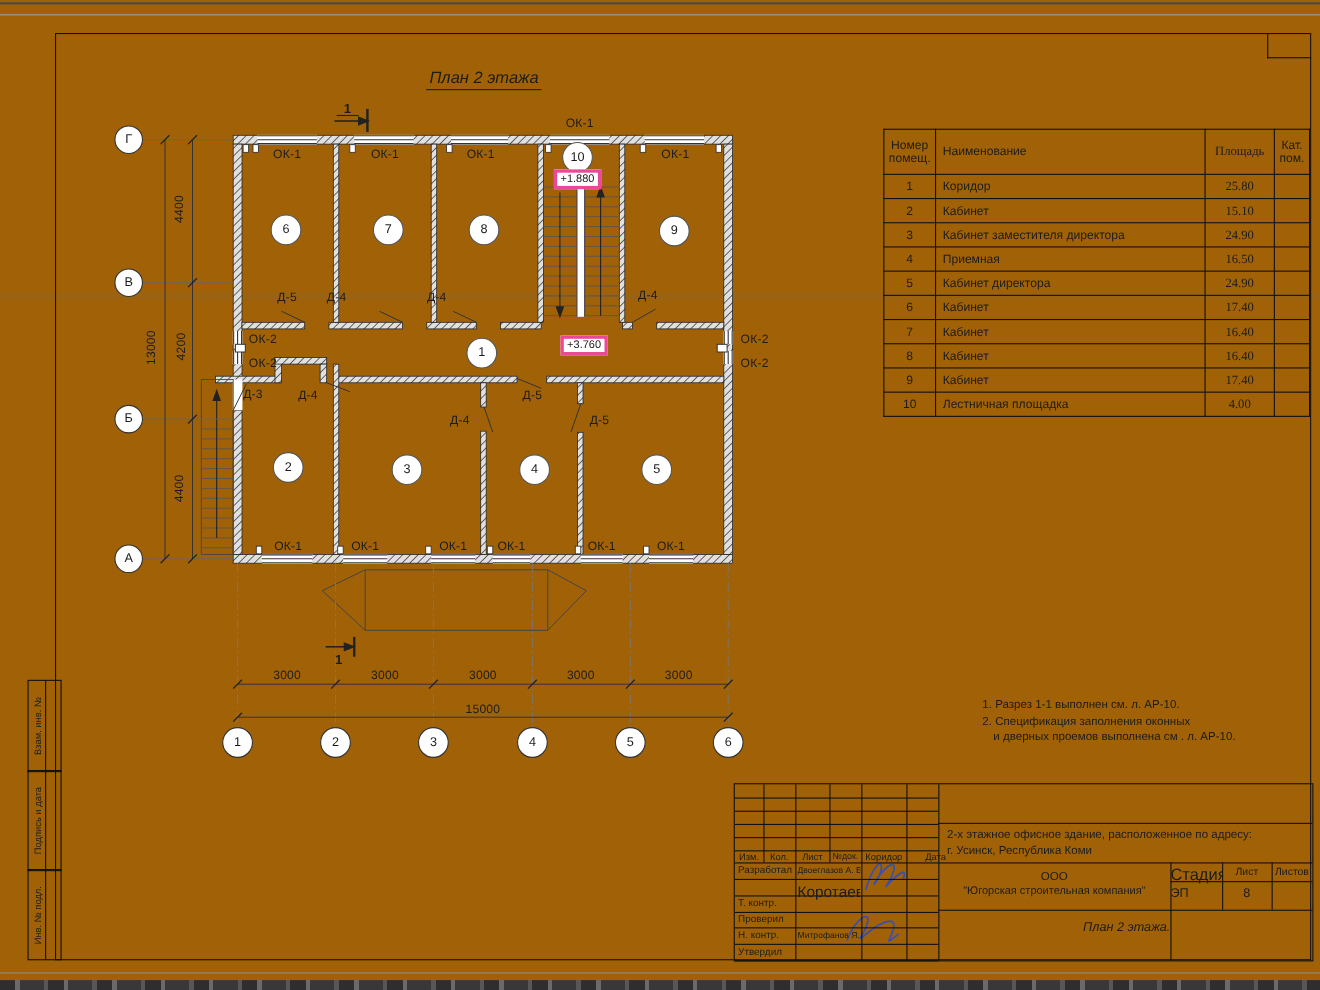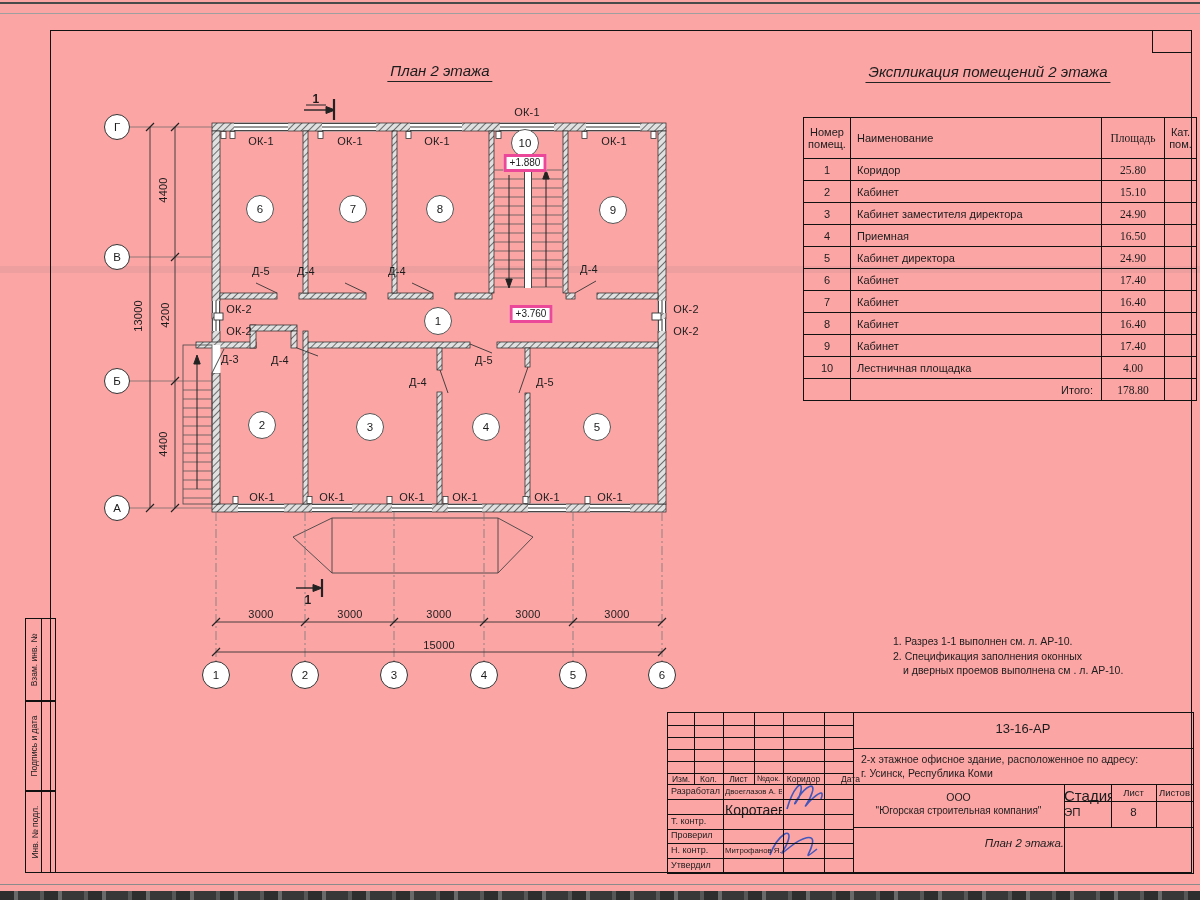--- a/index.html
+++ b/index.html
@@ -1,16 +1,16 @@
 <!DOCTYPE html>
 <html><head>
 <meta charset="utf-8">
 <style>
   html,body{margin:0;padding:0;background:#e9e9e9;}
-  #page{position:relative;width:1200px;height:900px;background:#fca5a5;overflow:hidden;
+  #page{position:relative;width:1200px;height:900px;background:#a16207;overflow:hidden;
         font-family:"Liberation Sans","DejaVu Sans",sans-serif;color:#1c1c1c;}
   .abs{position:absolute;}
   
   #scan-top1{left:0;top:2px;width:1200px;height:2px;background:#4a4a4a;}
   #scan-top2{left:0;top:13px;width:1200px;height:1px;background:#9f9f9f;}
   #scan-bot1{left:0;top:884px;width:1200px;height:1px;background:#8b8b8b;}
   #scan-band{left:0;top:891px;width:1200px;height:9px;background:
      repeating-linear-gradient(90deg,#2e2e2e 0 14px,#6a6a6a 14px 18px,#383838 18px 40px,#575757 40px 44px);}
   #scan-streak{left:0;top:266px;width:1200px;height:7px;background:rgba(110,110,110,.10);}
   
@@ -263,21 +263,20 @@
       <line x1="306" y1="105" x2="326" y2="105" stroke="#222" stroke-width="1"></line>
     </g>
 
     <g stroke="#2f4fbe" stroke-width="1.6" fill="none" opacity="0.9">
       <path d="M787,809 C793,788 803,778 801,791 C799,801 790,810 798,798 C806,786 816,781 812,793 C809,803 800,812 810,801 C818,793 825,789 821,799"></path>
       <path d="M770,855 C778,834 793,826 788,841 C785,851 775,859 790,847 C801,838 816,832 812,845 C810,854 802,861 817,849"></path>
     </g>
   </svg>
 
   <div class="dtitle" style="left:440px;top:62px;">План 2 этажа</div>
-  <div class="dtitle" style="left:988px;top:63px;">Экспликация помещений 2 этажа</div>
 
   <table id="expl-table">
     <tbody id="expl-body">
         <tr>
           <td class="num hd">Номер помещ.</td>
           <td class="nm hd">Наименование</td>
           <td class="ar hd">Площадь</td>
           <td class="cat hd">Кат. пом.</td>
         </tr>
         <tr>
@@ -331,26 +330,20 @@
         <tr>
           <td class="num">9</td>
           <td class="nm">Кабинет</td>
           <td class="ar">17.40</td>
           <td class="cat"></td>
         </tr>
         <tr>
           <td class="num">10</td>
           <td class="nm">Лестничная площадка</td>
           <td class="ar">4.00</td>
-          <td class="cat"></td>
-        </tr>
-        <tr>
-          <td class="num"></td>
-          <td class="nm tot">Итого:</td>
-          <td class="ar">178.80</td>
           <td class="cat"></td>
         </tr>
       </tbody>
   </table>
 
   <div class="abs" id="notes">
     <div>1. Разрез 1-1 выполнен см. л. АР-10.</div>
     <div>2. Спецификация заполнения оконных</div>
     <div class="n3">и дверных проемов выполнена см . л. АР-10.</div>
   </div>
@@ -399,21 +392,20 @@
         <div class="tbt" style="left: 3px; top: 102.667px; width: 51px; font-size: 9px;">Т. контр.</div>
         <div class="tbt" style="left: 57px; top: 103.667px; width: 57px; font-size: 7.8px;"></div>
         <div class="tbt" style="left: 3px; top: 117.5px; width: 51px; font-size: 9px;"></div>
         <div class="tbt" style="left: 57px; top: 118.5px; width: 57px; font-size: 7.8px;"></div>
         <div class="tbt" style="left: 3px; top: 132.333px; width: 51px; font-size: 9px;">Н. контр.</div>
         <div class="tbt" style="left: 57px; top: 133.333px; width: 57px; font-size: 7.8px;">Митрофанов Я. А.</div>
         <div class="tbt" style="left: 3px; top: 147.167px; width: 51px; font-size: 9px;">Утвердил</div>
         <div class="tbt" style="left: 57px; top: 148.167px; width: 57px; font-size: 7.8px;"></div>
       </div>
 
-    <div class="tbt" style="left:185px;top:8px;width:340px;text-align:center;font-size:13px;">13-16-АР</div>
     <div class="tbt" style="left:193px;top:40px;width:330px;font-size:10.5px;">2-х этажное офисное здание, расположенное по адресу:</div>
     <div class="tbt" style="left:193px;top:54px;width:330px;font-size:10.5px;">г. Усинск, Республика Коми</div>
     <div class="tbt" style="left:185px;top:78px;width:211px;text-align:center;font-size:10.5px;">ООО</div>
     <div class="tbt" style="left:185px;top:92px;width:211px;text-align:center;font-size:10px;">"Югорская строительная компания"</div>
     <div class="tbt" style="left:185px;top:124px;width:211px;text-align:right;font-size:11.5px;font-style:italic;">План 2 этажа.</div>
     <div class="tbt" style="left:396px;top:74px;width:47px;text-align:left;font-size:15px;">Стадия</div>
     <div class="tbt" style="left:443px;top:74px;width:45px;text-align:center;font-size:9.5px;">Лист</div>
     <div class="tbt" style="left:488px;top:74px;width:37px;text-align:center;font-size:9.5px;">Листов</div>
     <div class="tbt" style="left:396px;top:93px;width:47px;font-size:11.5px;">ЭП</div>
     <div class="tbt" style="left:443px;top:93px;width:45px;text-align:center;font-size:11.5px;">8</div>

